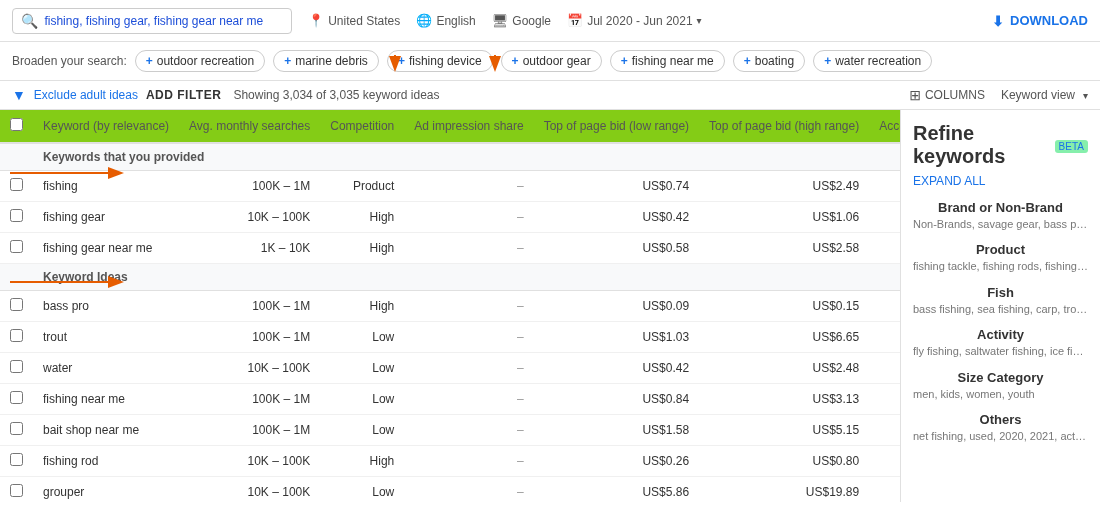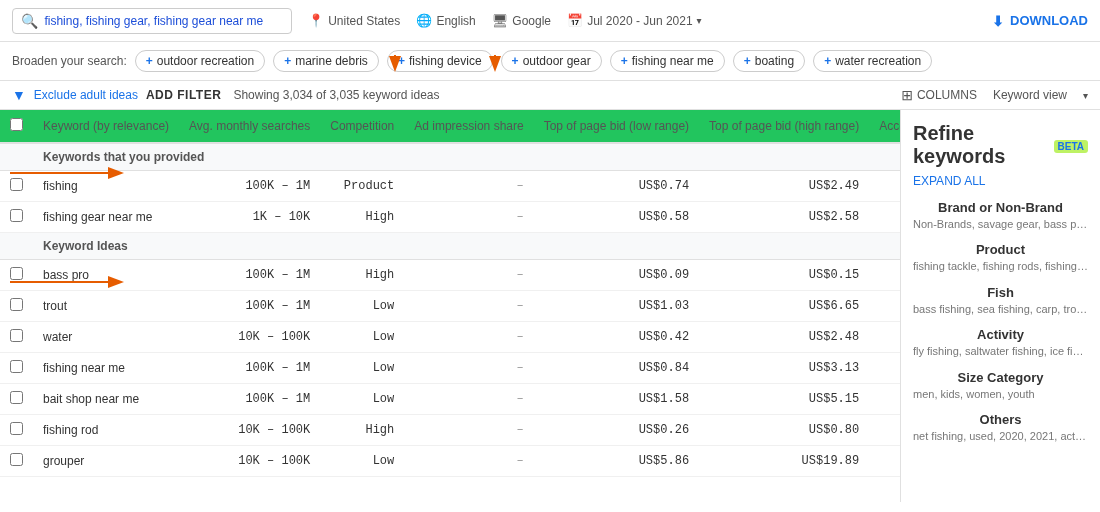--- a/index.html
+++ b/index.html
@@ -44,60 +44,60 @@
     }
     .funnel-icon { color: #1a73e8; font-size: 14px; }
     .exclude-link { color: #1a73e8; font-size: 12px; cursor: pointer; text-decoration: none; }
     .add-filter-btn { font-size: 12px; font-weight: bold; color: #333; cursor: pointer; letter-spacing: 0.5px; }
     .showing-text { font-size: 12px; color: #555; margin-left: 4px; }
     .columns-btn {
       margin-left: auto; display: flex; align-items: center; gap: 4px;
       font-size: 12px; color: #555; cursor: pointer;
     }
     .keyword-view-btn {
-      display: flex; align-items: center; gap: 16px;
+      display: flex; align-items: center; gap: 8px;
       font-size: 12px; color: #555; cursor: pointer; margin-left: 8px;
     }
 
     
     .main-layout { display: flex; height: calc(512px - 42px - 42px - 36px); }
 
     
     .table-area { flex: 1; overflow: auto; }
 
     table { width: 100%; border-collapse: collapse; font-size: 12px; }
     thead th {
-      background: #22c55e; border-bottom: 2px solid #e0e0e0; padding: 8px 10px;
+      background: #84cc16; border-bottom: 2px solid #e0e0e0; padding: 8px 10px;
       text-align: left; color: #555; font-weight: 500; white-space: nowrap;
       position: sticky; top: 0; z-index: 2;
     }
     thead th.right { text-align: right; }
     tbody tr { border-bottom: 1px solid #f0f0f0; }
     tbody td { padding: 7px 10px; color: #333; }
-    tbody td.right { text-align: right; font-family: Liberation Mono, monospace; }
+    tbody td.right { text-align: right; }
 
     .section-header td {
       background: #f8f9fa; font-weight: 600; color: #555;
       font-size: 12px; padding: 6px 10px; border-bottom: 1px solid #e0e0e0;
     }
 
     .checkbox-cell { width: 30px; }
     input[type="checkbox"] { cursor: pointer; }
 
     
     .sidebar {
       width: 200px; border-left: 1px solid #e0e0e0; padding: 12px;
       overflow-y: auto; background: #fff; flex-shrink: 0;
     }
     .sidebar-title {
       font-size: 20px; font-weight: 600; color: #333; margin-bottom: 2px;
     }
     .sidebar-beta {
-      font-size: 10px; background: #bef264; color: #1a73e8;
-      border-radius: 3px; padding: 1px 4px; font-weight: bold; margin-left: 4px;
+      font-size: 10px; background: #86efac; color: #1a73e8;
+      border-radius: 3px; padding: 1px 4px; font-weight: normal; margin-left: 4px;
     }
     .expand-all {
       font-size: 12px; color: #1a73e8; cursor: pointer; margin-bottom: 12px; display: block;
     }
     .refine-item { margin-bottom: 10px; }
     .refine-item-title { font-size: 13px; font-weight: 600; color: #333; margin-bottom: 2px; cursor: pointer; text-align: center; }
     .refine-item-subtitle { font-size: 11px; color: #777; line-height: 1.4; white-space: nowrap; overflow: hidden; text-overflow: ellipsis; }
 
     
     .dash { color: #999; }
@@ -210,20 +210,30 @@
     <td>fishing</td>
     <td class="right">100K – 1M</td>
     <td class="right">Product</td>
     <td class="right dash">–</td>
     <td class="right">US$0.74</td>
     <td class="right">US$2.49</td>
     <td></td>
   </tr>
             <tr>
     <td class="checkbox-cell"><input type="checkbox" style=""></td>
+    <td>fishing gear</td>
+    <td class="right">10K – 100K</td>
+    <td class="right">High</td>
+    <td class="right dash">–</td>
+    <td class="right">US$0.42</td>
+    <td class="right">US$1.06</td>
+    <td></td>
+  </tr>
+            <tr>
+    <td class="checkbox-cell"><input type="checkbox" style=""></td>
     <td>fishing gear near me</td>
     <td class="right">1K – 10K</td>
     <td class="right">High</td>
     <td class="right dash">–</td>
     <td class="right">US$0.58</td>
     <td class="right">US$2.58</td>
     <td></td>
   </tr>
             <tr class="section-header">
               <td></td>

